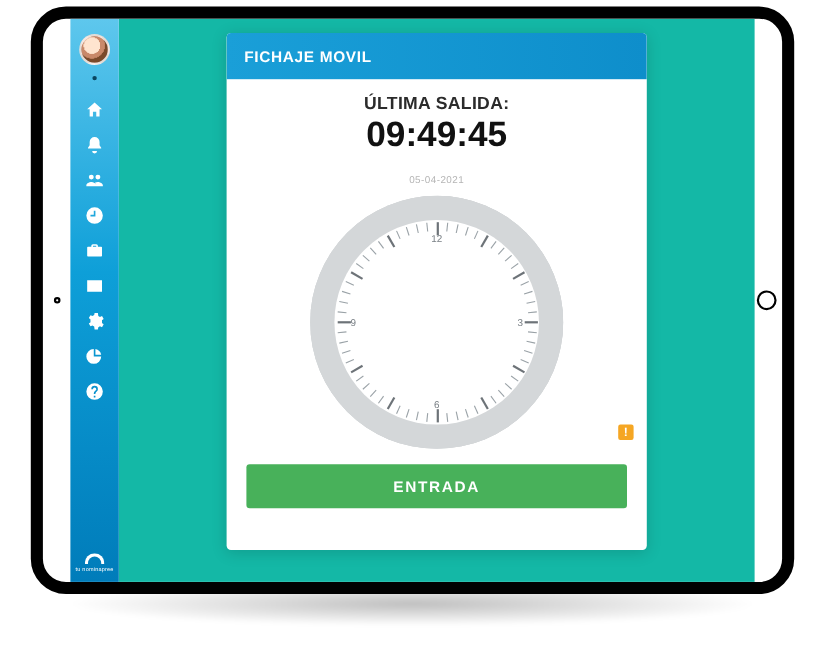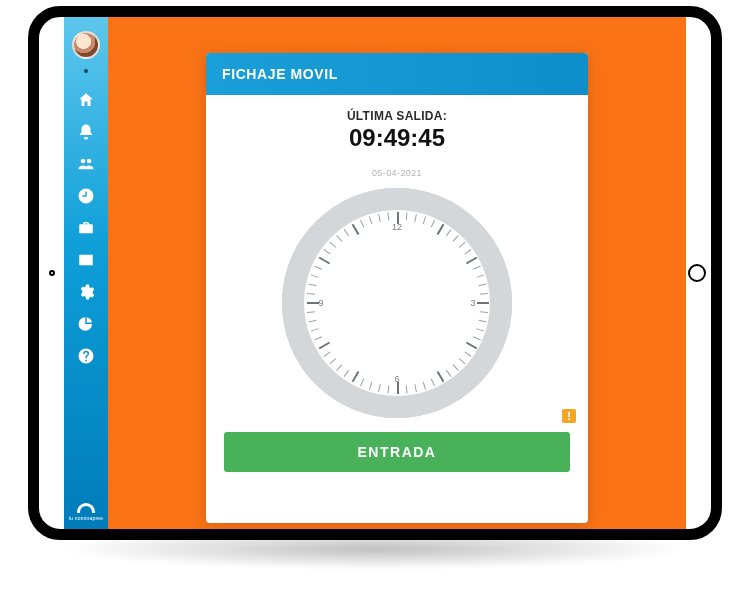--- a/index.html
+++ b/index.html
@@ -51,35 +51,35 @@
   .navicon {
     width:18px; height:18px; color:#fff; margin-bottom:14px;
     display:flex; align-items:center; justify-content:center; cursor:pointer;
   }
   .navicon svg { width:18px; height:18px; fill:#fff; }
   .brand { position:absolute; bottom:8px; left:0; right:0; display:flex; flex-direction:column; align-items:center; }
   .brand-arc { width:18px; height:10px; border:3px solid #fff; border-bottom:none; border-top-left-radius:12px; border-top-right-radius:12px; }
   .brand-text { font-size:5px; color:#fff; margin-top:2px; letter-spacing:.2px; }
 
   
-  .main { flex:1; background:#f97316; display:flex; justify-content:center; padding-top:36px; }
+  .main { flex:1; background:#14b8a6; display:flex; justify-content:center; padding-top:13px; }
   .card {
     width:382px; height:470px; background:#fff; border-radius:4px;
     box-shadow:0 2px 14px rgba(0,0,0,.15);
     display:flex; flex-direction:column; overflow:hidden; position:relative;
   }
   .card-header {
     background: linear-gradient(90deg,#1a9fd8,#0e8ecb);
     color:#fff; font-weight:700; font-size:14px; letter-spacing:.6px;
     padding:13px 16px;
   }
   .card-body { flex:1; padding:12px 18px 16px; display:flex; flex-direction:column; align-items:center; }
 
-  .last-label { font-size:12px; font-weight:700; color:#2b2b2b; margin-top:2px; letter-spacing:.3px; }
-  .last-time  { font-size:24px; font-weight:800; color:#111; line-height:1.05; margin-top:2px; }
+  .last-label { font-size:16px; font-weight:700; color:#2b2b2b; margin-top:2px; letter-spacing:.3px; }
+  .last-time  { font-size:32px; font-weight:800; color:#111; line-height:1.05; margin-top:2px; }
   .last-date  { font-size:9px; color:#b5b5b5; margin-top:18px; letter-spacing:.4px; }
 
   
   .clock-wrap { position:relative; width:230px; height:230px; margin-top:10px; }
   .ring-outer {
     position:absolute; inset:0; border-radius:50%;
     background: conic-gradient(#d4d7d9 0deg, #e3e6e8 360deg);
     box-shadow: inset 0 0 0 22px #d4d7d9, inset 0 0 0 23px #cfd2d4;
   }
   .face {

